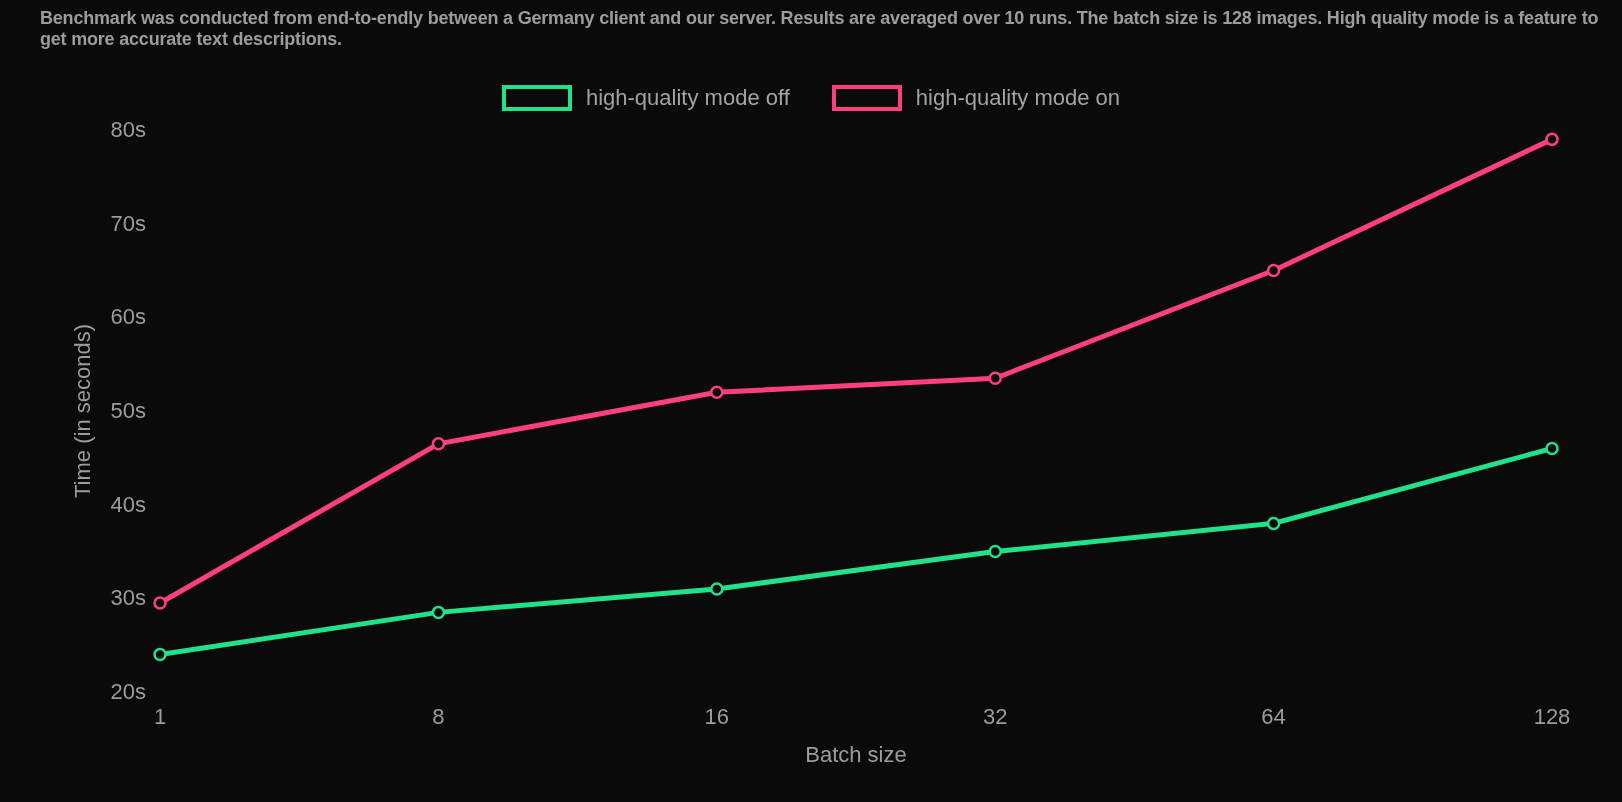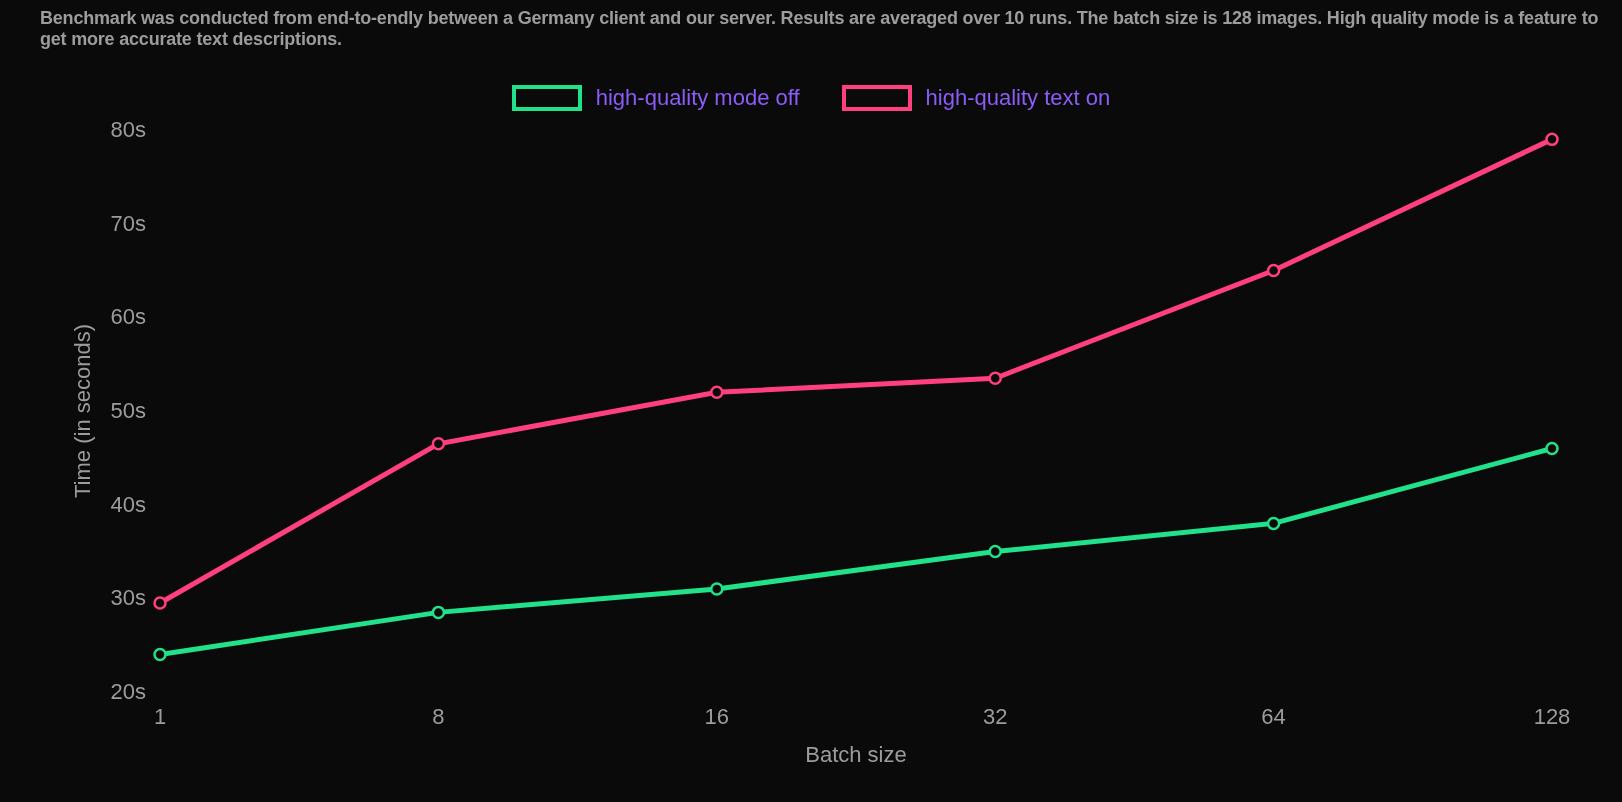--- a/index.html
+++ b/index.html
@@ -19,21 +19,21 @@
     font-weight:600;
     letter-spacing:-0.2px;
   }
   .legend{
     position:absolute;
     top:85px;left:0;right:0;
     display:flex;
     justify-content:center;
     gap:42px;
     font-size:22px;
-    color:#8b5cf6;
+    color:#a3a3a3;
   }
   .legend-item{
     display:flex;
     align-items:center;
     gap:14px;
   }
   .swatch{
     width:70px;height:26px;
     border:4px solid;
     box-sizing:border-box;
@@ -59,21 +59,21 @@
 
 <div class="subtitle">Benchmark was conducted from end-to-endly between a Germany client and our server. Results are averaged over 10 runs. The batch size is 128 images. High quality mode is a feature to get more accurate text descriptions.</div>
 
 <div class="legend">
   <div class="legend-item">
     <span class="swatch green"></span>
     <span>high-quality mode off</span>
   </div>
   <div class="legend-item">
     <span class="swatch pink"></span>
-    <span>high-quality text on</span>
+    <span>high-quality mode on</span>
   </div>
 </div>
 
 <div class="plot-wrap">
   <svg id="plot" width="1522" height="652">
       <text class="tick-label" x="86" y="579" text-anchor="end">20s</text>
       <text class="tick-label" x="86" y="485.33333333333337" text-anchor="end">30s</text>
       <text class="tick-label" x="86" y="391.6666666666667" text-anchor="end">40s</text>
       <text class="tick-label" x="86" y="298" text-anchor="end">50s</text>
       <text class="tick-label" x="86" y="204.33333333333334" text-anchor="end">60s</text>

